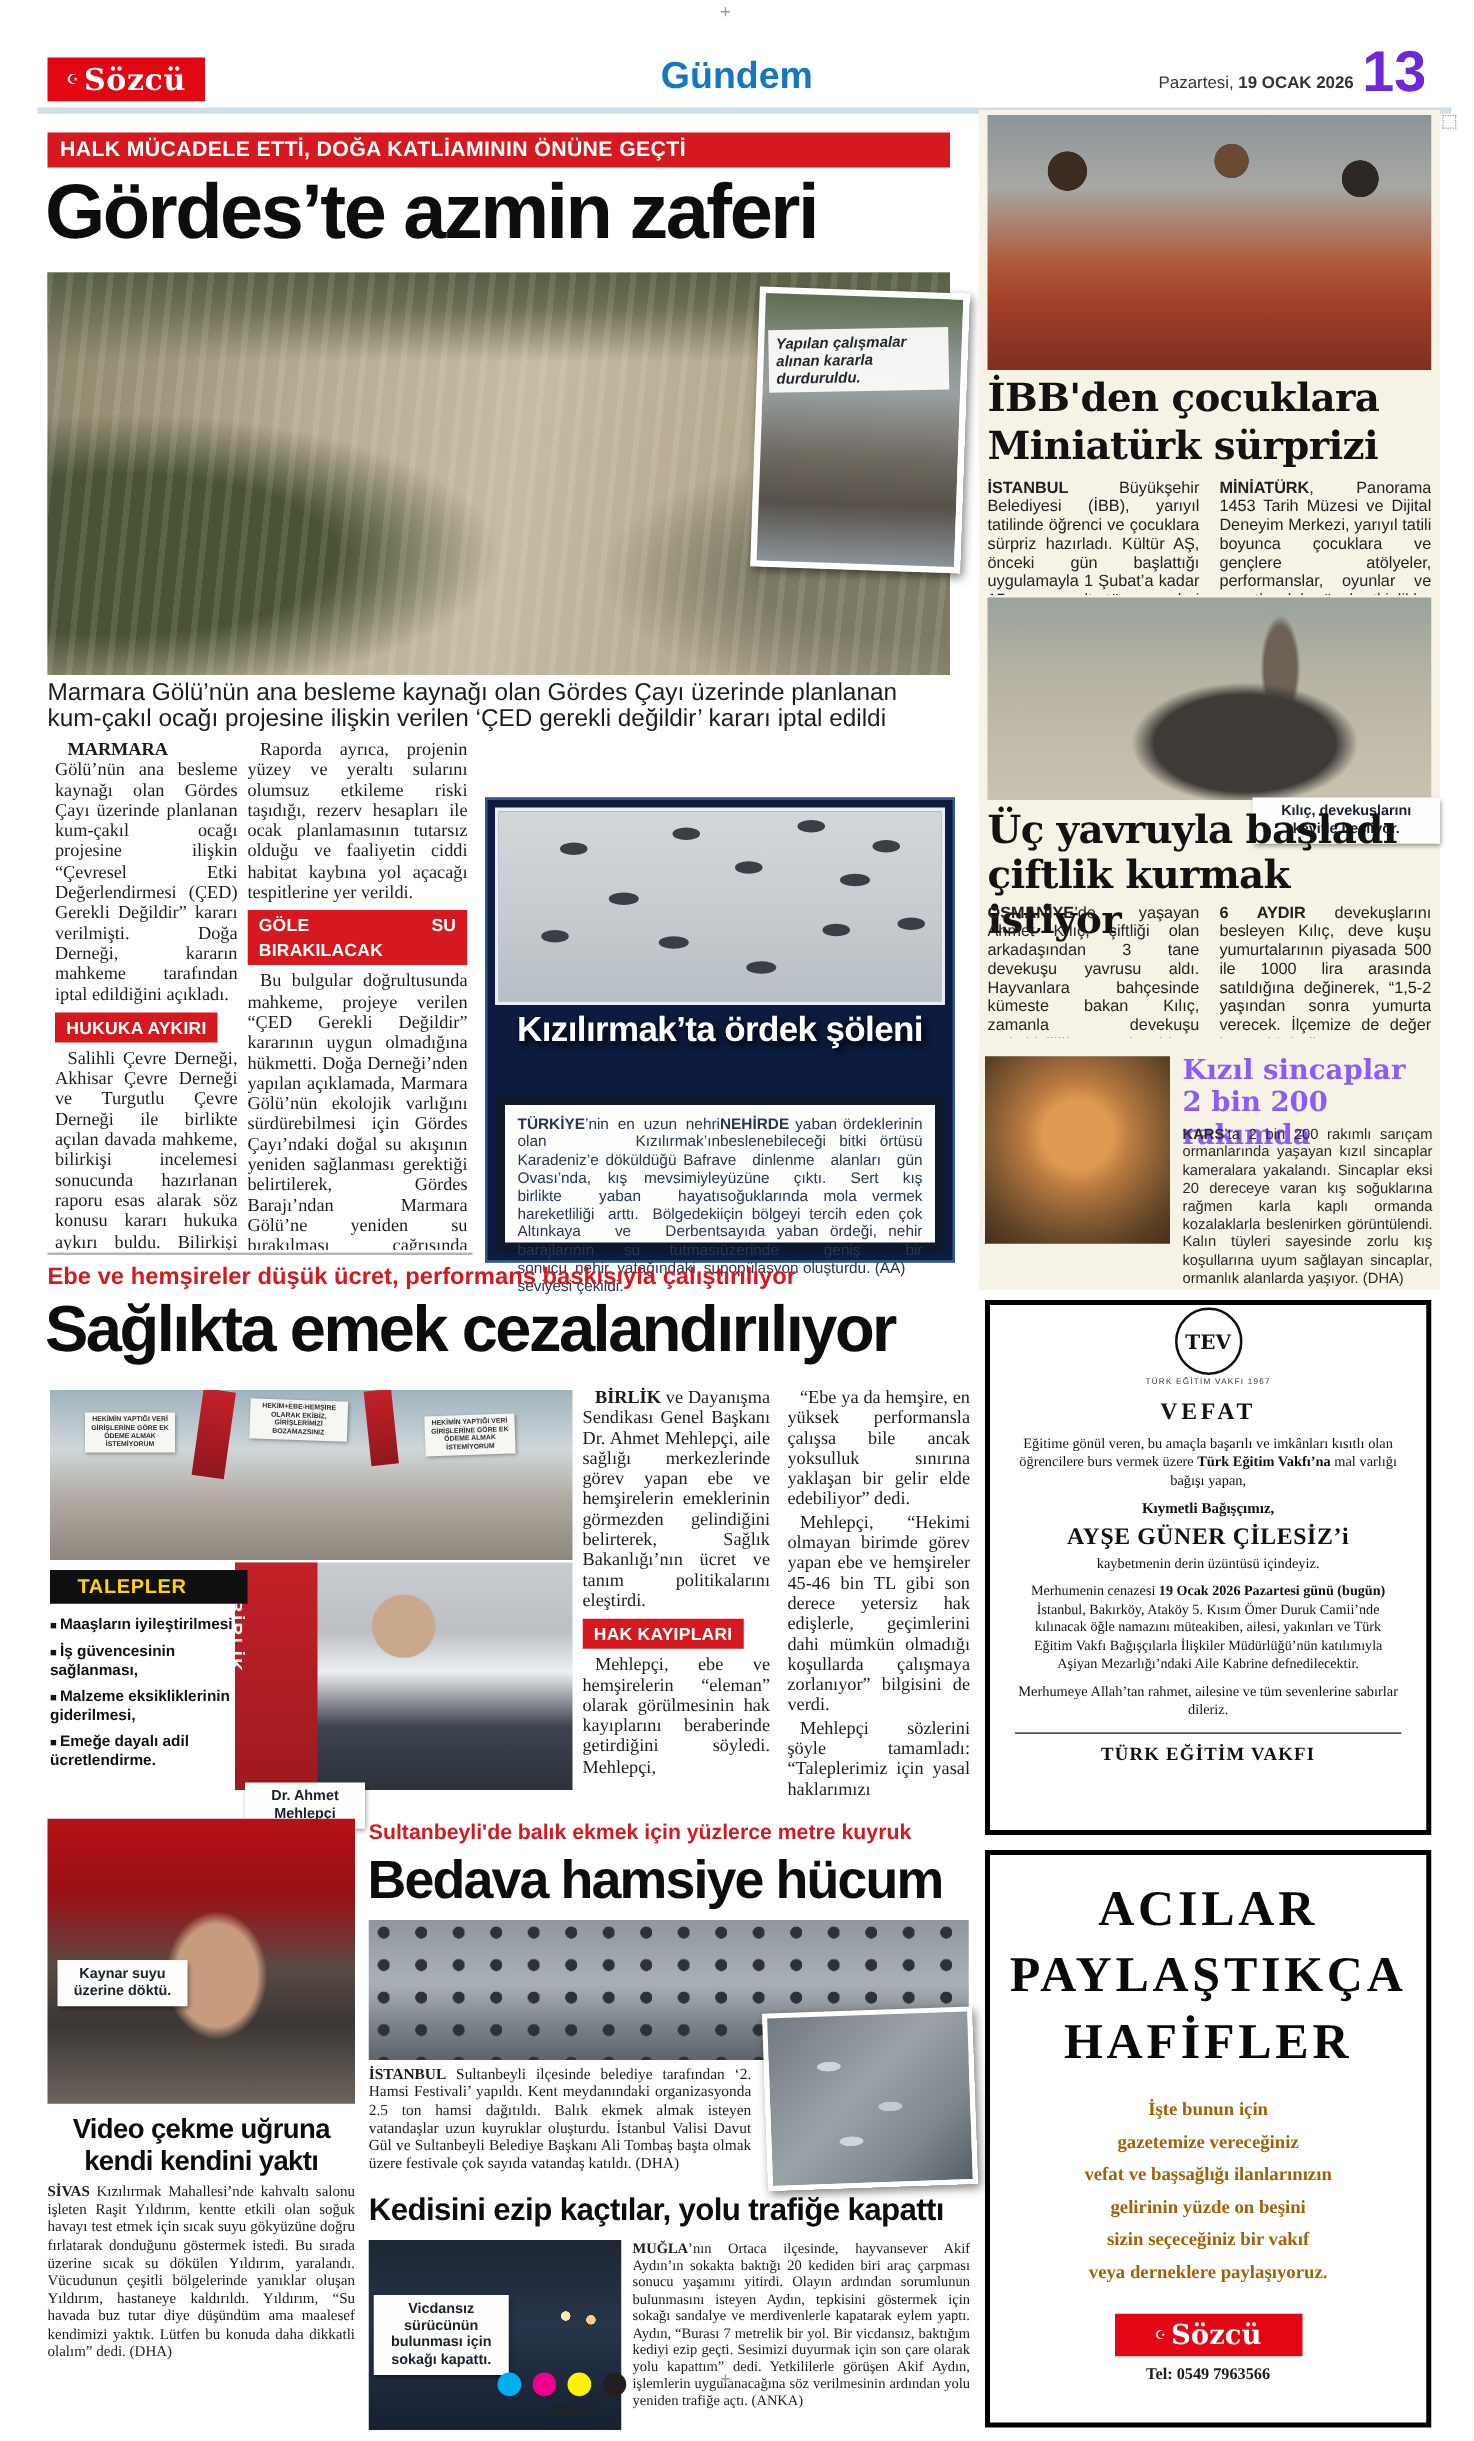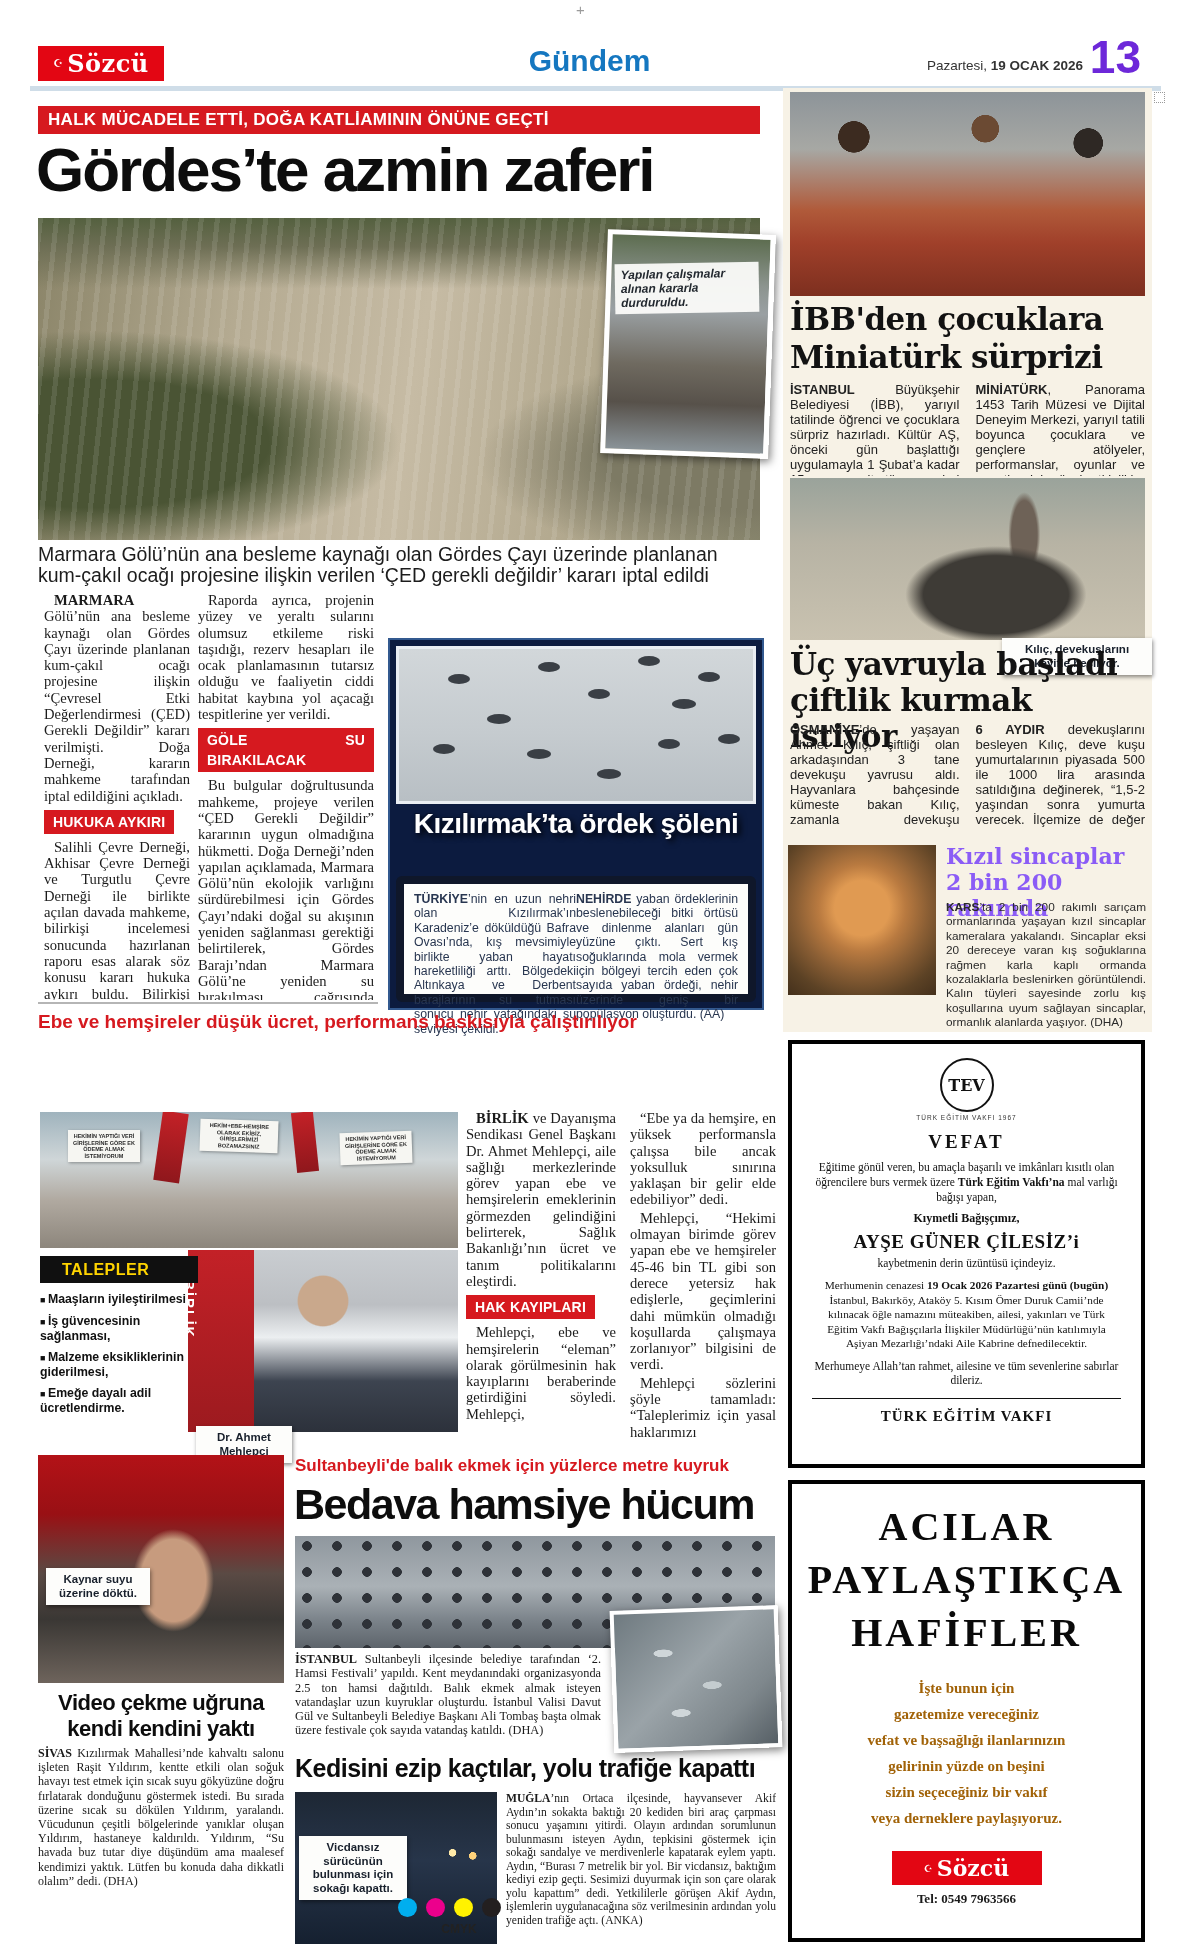--- a/index.html
+++ b/index.html
@@ -141,21 +141,21 @@
   #kedi-photo{left:295px;top:1792px;width:202px;height:152px;
       background:
         radial-gradient(circle 4px at 78% 40%,#ffe9a8 0 90%,rgba(0,0,0,0) 100%),
         radial-gradient(circle 4px at 88% 42%,#ffd27a 0 90%,rgba(0,0,0,0) 100%),
         linear-gradient(180deg,#1d2734 0%,#27354a 45%,#152030 100%);}
   #kedi-cap{left:299px;top:1796px;width:96px;}
   #kedi-body{left:506px;top:1792px;width:270px;height:156px;overflow:hidden;
       font:11.6px/13.5px "Liberation Serif",serif;text-align:justify;}
   
   #tev-box{left:788px;top:1040px;width:357px;height:428px;background:#fff;border:4px solid #000;
-      box-sizing:border-box;text-align:center;padding:12px 20px;font-family:"Liberation Serif",serif;color:#111;}
+      box-sizing:border-box;text-align:center;padding:0 20px;font-family:"Liberation Serif",serif;color:#111;}
   #tev-logo{width:50px;height:50px;border:2.5px solid #111;border-radius:50%;margin:2px auto 2px;
       display:flex;align-items:center;justify-content:center;font:bold 16px "DejaVu Serif",serif;}
   #tev-logosub{font:6.5px/8px "Liberation Sans",sans-serif;letter-spacing:1px;color:#333;}
   #tev-vefat{font:bold 19px/24px "Liberation Serif",serif;letter-spacing:3px;margin-top:8px;}
   #tev-p1{font:11.5px/15px "Liberation Serif",serif;margin-top:6px;}
   #tev-kiymetli{font:bold 12px/16px "Liberation Serif",serif;margin-top:5px;}
   #tev-name{font:bold 19px/24px "Liberation Serif",serif;margin-top:4px;letter-spacing:.5px;}
   #tev-kayb{font:11.5px/14px "Liberation Serif",serif;margin-top:2px;}
   #tev-p2{font:11.3px/14.6px "Liberation Serif",serif;margin-top:8px;}
   #tev-p3{font:11.5px/14.5px "Liberation Serif",serif;margin-top:8px;}
@@ -267,20 +267,21 @@
   <div class="ph" id="squirrel-photo"></div>
   <div class="abs" id="squirrel-title">
     <div>Kızıl sincaplar</div>
     <div>2 bin 200 rakımda</div>
   </div>
   <div class="abs" id="squirrel-body">
     <b class="lead">KARS</b><span>’ta 2 bin 200 rakımlı sarıçam ormanlarında yaşayan kızıl sincaplar kameralara yakalandı. Sincaplar eksi 20 dereceye varan kış soğuklarına rağmen karla kaplı ormanda kozalaklarla beslenirken görüntülendi. Kalın tüyleri sayesinde zorlu kış koşullarına uyum sağlayan sincaplar, ormanlık alanlarda yaşıyor. (DHA)</span>
   </div>
 
   <div class="abs" id="health-kicker">Ebe ve hemşireler düşük ücret, performans baskısıyla çalıştırılıyor</div>
+  <div class="abs" id="health-headline">Sağlıkta emek cezalandırılıyor</div>
 
   <div class="ph" id="protest-photo">
     <div class="placard" style="left:28px;top:18px;width:64px;">HEKİMİN YAPTIĞI VERİ GİRİŞLERİNE GÖRE EK ÖDEME ALMAK İSTEMİYORUM</div>
     <div class="placard" style="left:160px;top:8px;width:70px;transform:rotate(2deg);">HEKİM+EBE-HEMŞİRE OLARAK EKİBİZ, GİRİŞLERİMİZİ BOZAMAZSINIZ</div>
     <div class="placard" style="left:300px;top:20px;width:64px;transform:rotate(-2deg);">HEKİMİN YAPTIĞI VERİ GİRİŞLERİNE GÖRE EK ÖDEME ALMAK İSTEMİYORUM</div>
     <div class="flagred" style="left:118px;top:0;width:26px;height:70px;transform:rotate(8deg);"></div>
     <div class="flagred" style="left:254px;top:0;width:22px;height:60px;transform:rotate(-6deg);"></div>
   </div>
   <div class="ph" id="portrait-photo"></div>
   <div class="ph" id="portrait-flag">

